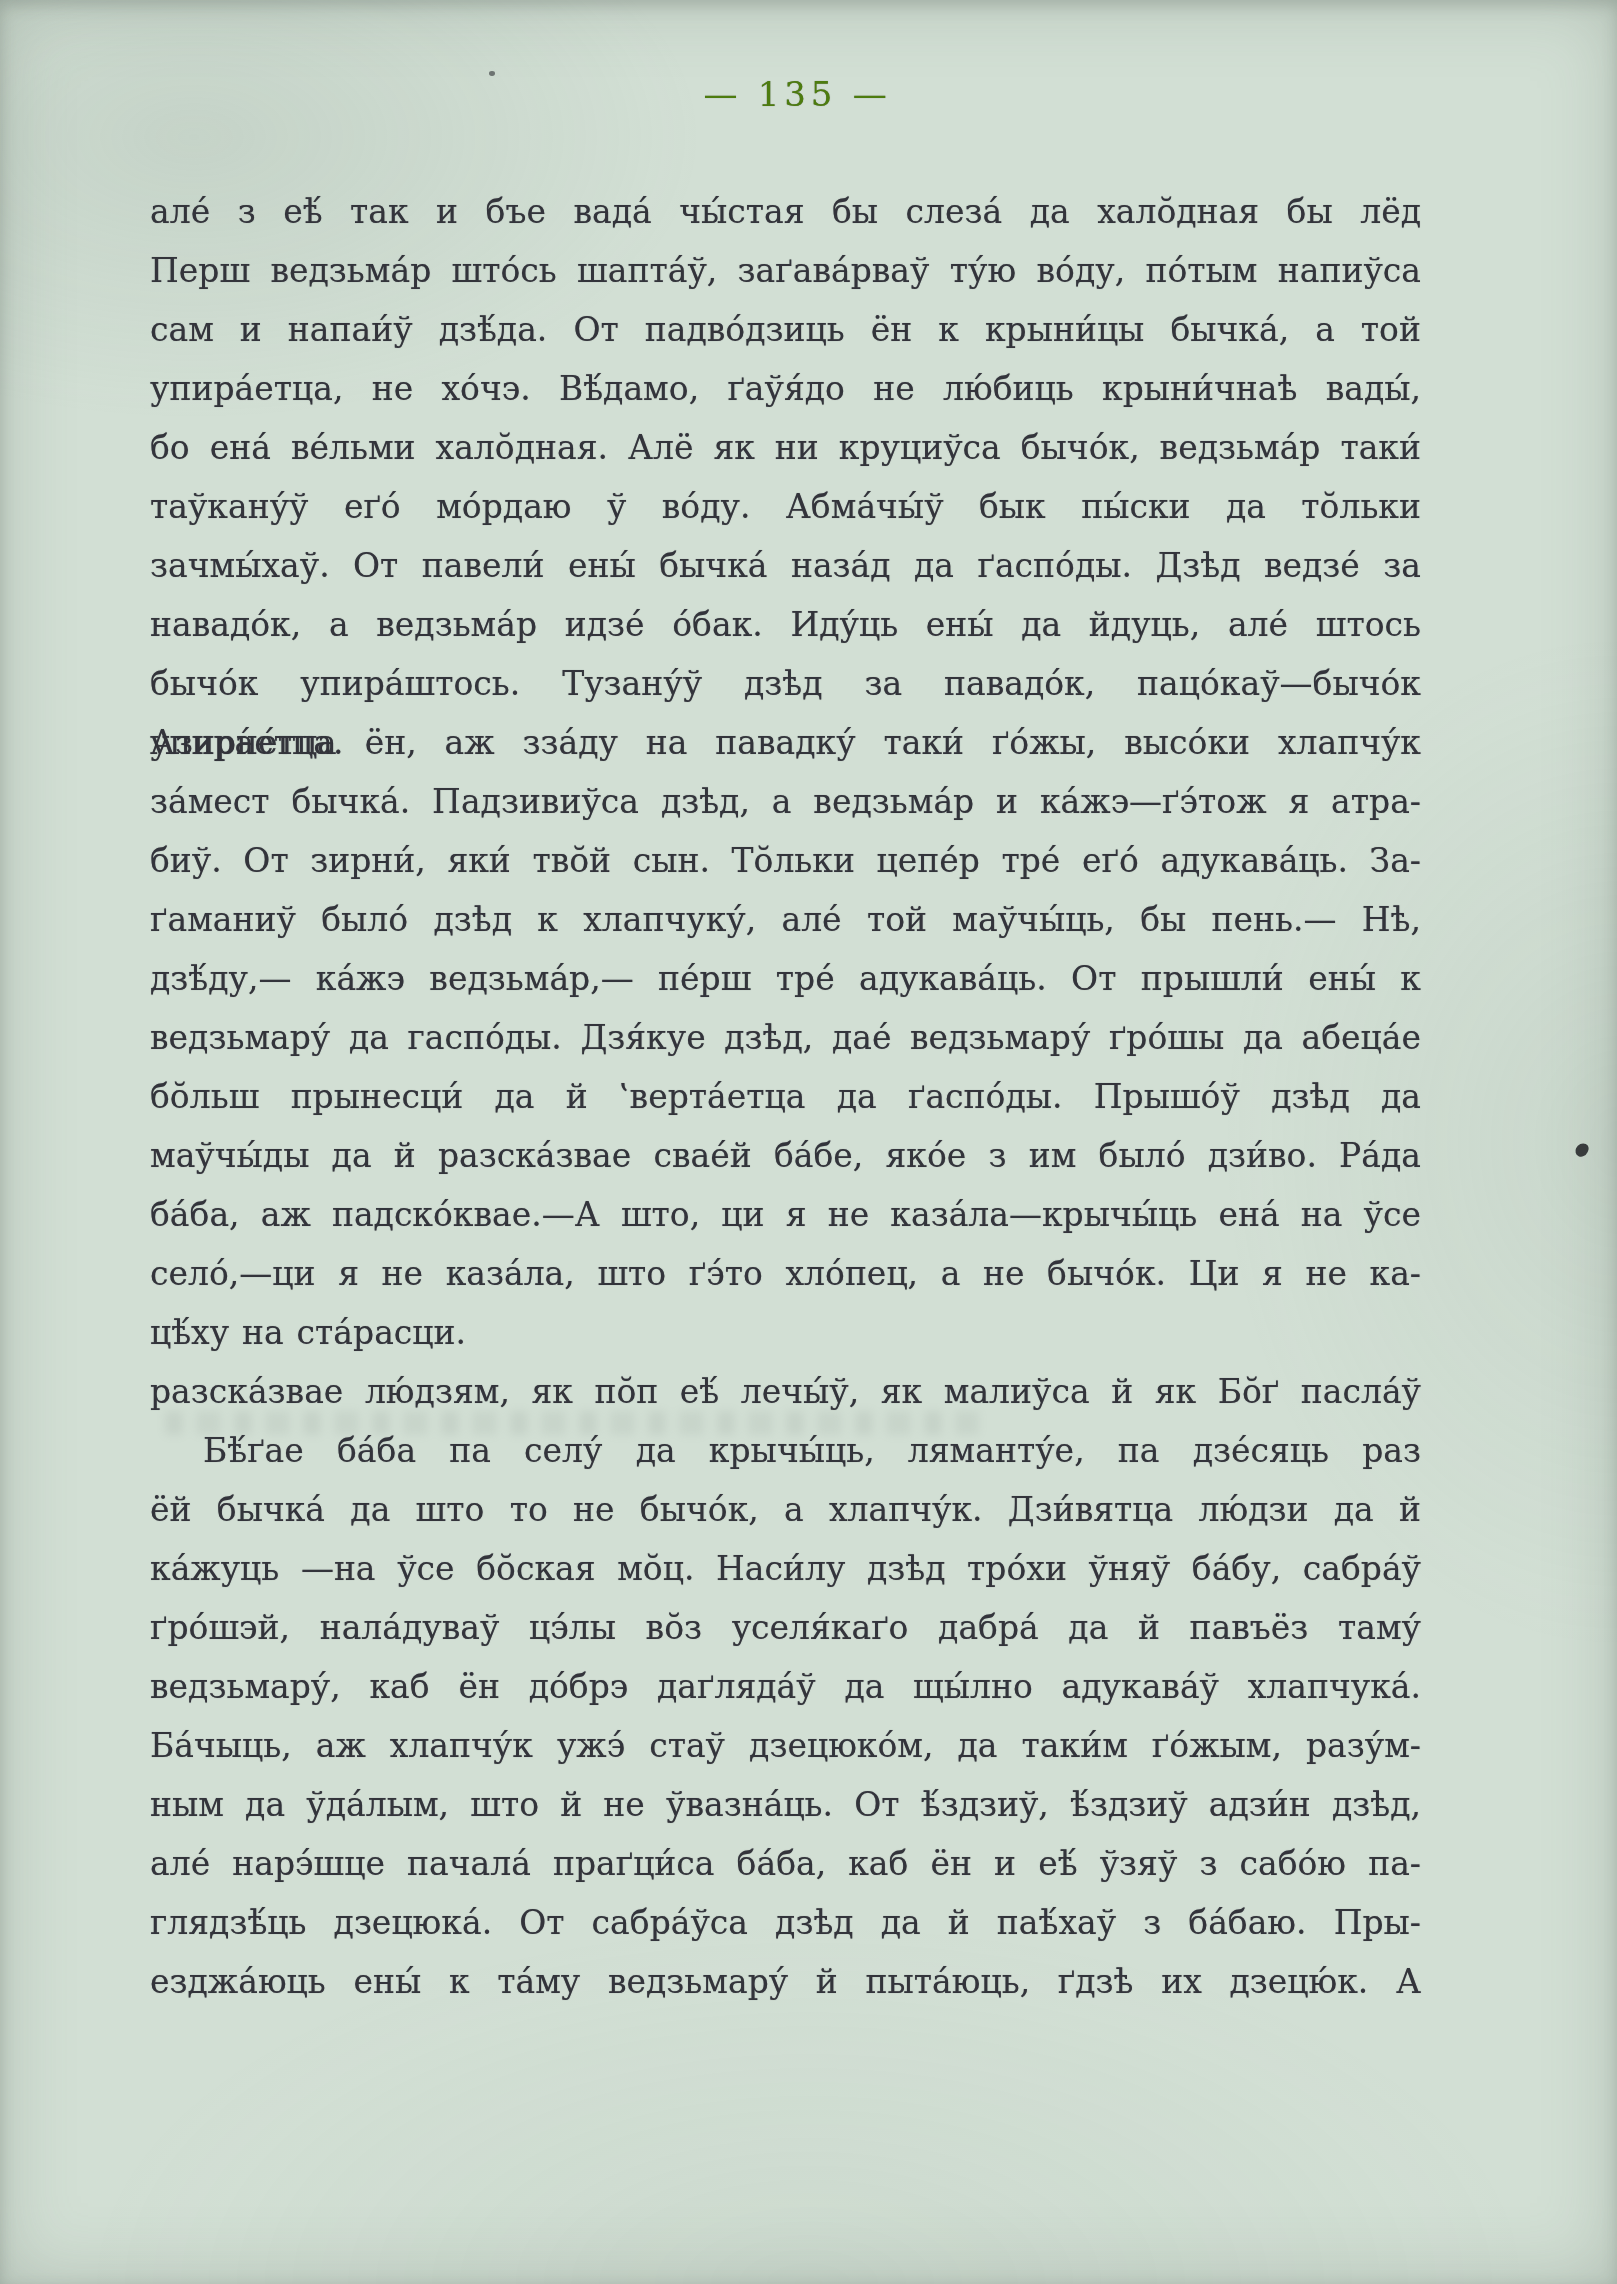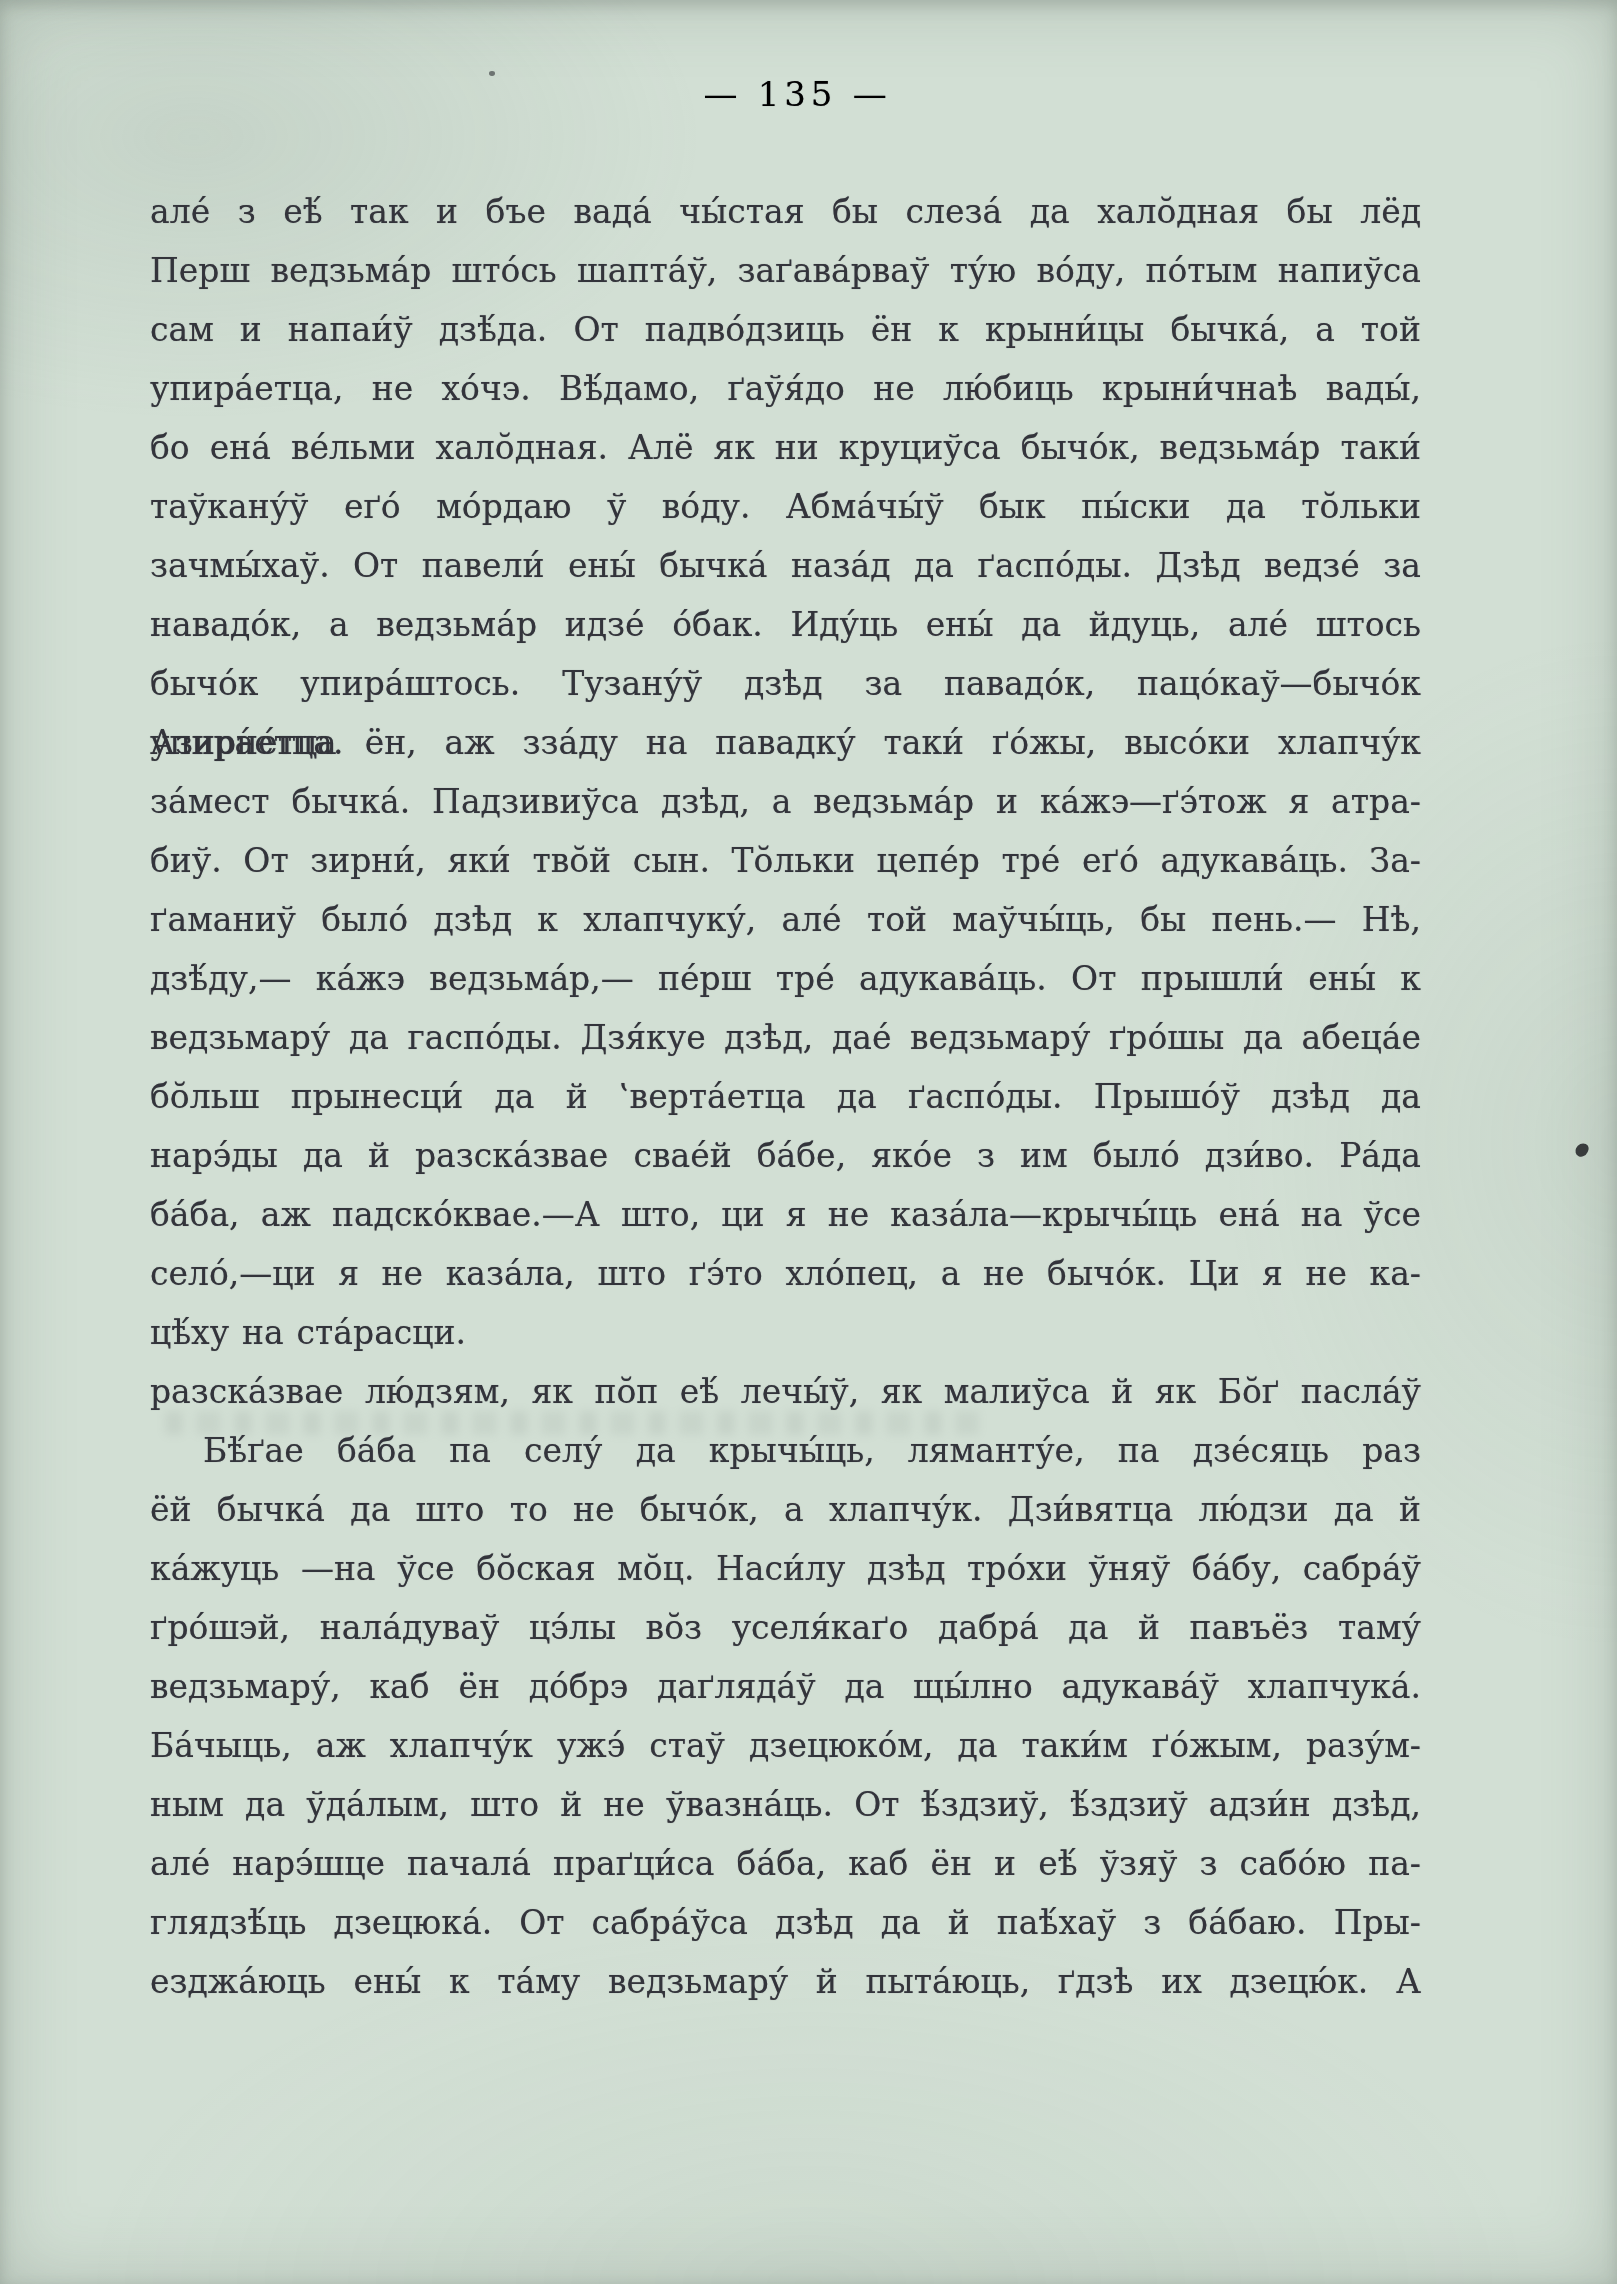--- a/index.html
+++ b/index.html
@@ -28,21 +28,21 @@
       inset 0 4.8px 14.5px rgba(70,85,75,0.25);
   }
   .page-number {
     position: absolute;
     top: 74px;
     left: 0;
     width: 1595px;
     text-align: center;
     font-size: 34px;
     letter-spacing: 4.8px;
-    color: #000000;
+    color: #4d7c0f;
     text-shadow: 0 0 0.8px rgba(45,45,55,0.55);
   }
   .text-block {
     position: absolute;
     left: 150px;
     top: 182px;
     width: 1271px;
     font-size: 33px;
     line-height: 59px;
     text-shadow: 0 0 0.8px rgba(45,45,55,0.50);
@@ -119,21 +119,21 @@
       <div class="line">зачмы́хаў. От павели́ ены́ бычка́ наза́д да ґаспо́ды. Дзѣд ведзе́ за</div>
       <div class="line">навадо́к, а ведзьма́р идзе́ о́бак. Иду́ць ены́ да йдуць, але́ штось</div>
       <div class="line">бычо́к упира́штось. Тузану́ў дзѣд за павадо́к, пацо́каў—бычо́к упира́етца.</div>
       <div class="line">Азирне́тца ён, аж зза́ду на павадку́ таки́ ґо́жы, высо́ки хлапчу́к</div>
       <div class="line">за́мест бычка́. Падзивиўса дзѣд, а ведзьма́р и ка́жэ—ґэ́тож я атра-</div>
       <div class="line">биў. От зирни́, яки́ тво̆й сын. То̆льки цепе́р тре́ еґо́ адукава́ць. За-</div>
       <div class="line">ґаманиў было́ дзѣд к хлапчуку́, але́ той маўчы́ць, бы пень.— Нѣ,</div>
       <div class="line">дзѣ́ду,— ка́жэ ведзьма́р,— пе́рш тре́ адукава́ць. От прышли́ ены́ к</div>
       <div class="line">ведзьмару́ да гаспо́ды. Дзя́куе дзѣд, дае́ ведзьмару́ ґро́шы да абеца́е</div>
       <div class="line">бо̆льш прынесци́ да й ‛верта́етца да ґаспо́ды. Прышо́ў дзѣд да</div>
-      <div class="line">нарэ́ды да й разска́звае свае́й ба́бе, яко́е з им было́ дзи́во. Ра́да</div>
+      <div class="line">маўчы́ды да й разска́звае свае́й ба́бе, яко́е з им было́ дзи́во. Ра́да</div>
       <div class="line">ба́ба, аж падско́квае.—А што, ци я не каза́ла—крычы́ць ена́ на ўсе</div>
       <div class="line">село́,—ци я не каза́ла, што ґэ́то хло́пец, а не бычо́к. Ци я не ка-</div>
       <div class="line no-justify">цѣ́ху на ста́расци.</div>
     </div>
     <div>
       <div class="line">разска́звае лю́дзям, як по̆п еѣ́ лечы́ў, як малиўса й як Бо̆ґ пасла́ў</div>
       <div class="line indent">Бѣ́ґае ба́ба па селу́ да крычы́ць, ляманту́е, па дзе́сяць раз</div>
       <div class="line">ёй бычка́ да што то не бычо́к, а хлапчу́к. Дзи́вятца лю́дзи да й</div>
       <div class="line">ка́жуць —на ўсе бо̆ская мо̆ц. Наси́лу дзѣд тро́хи ўняў ба́бу, сабра́ў</div>
       <div class="line">ґро́шэй, нала́дуваў цэ́лы во̆з уселя́каґо дабра́ да й павъёз таму́</div>

